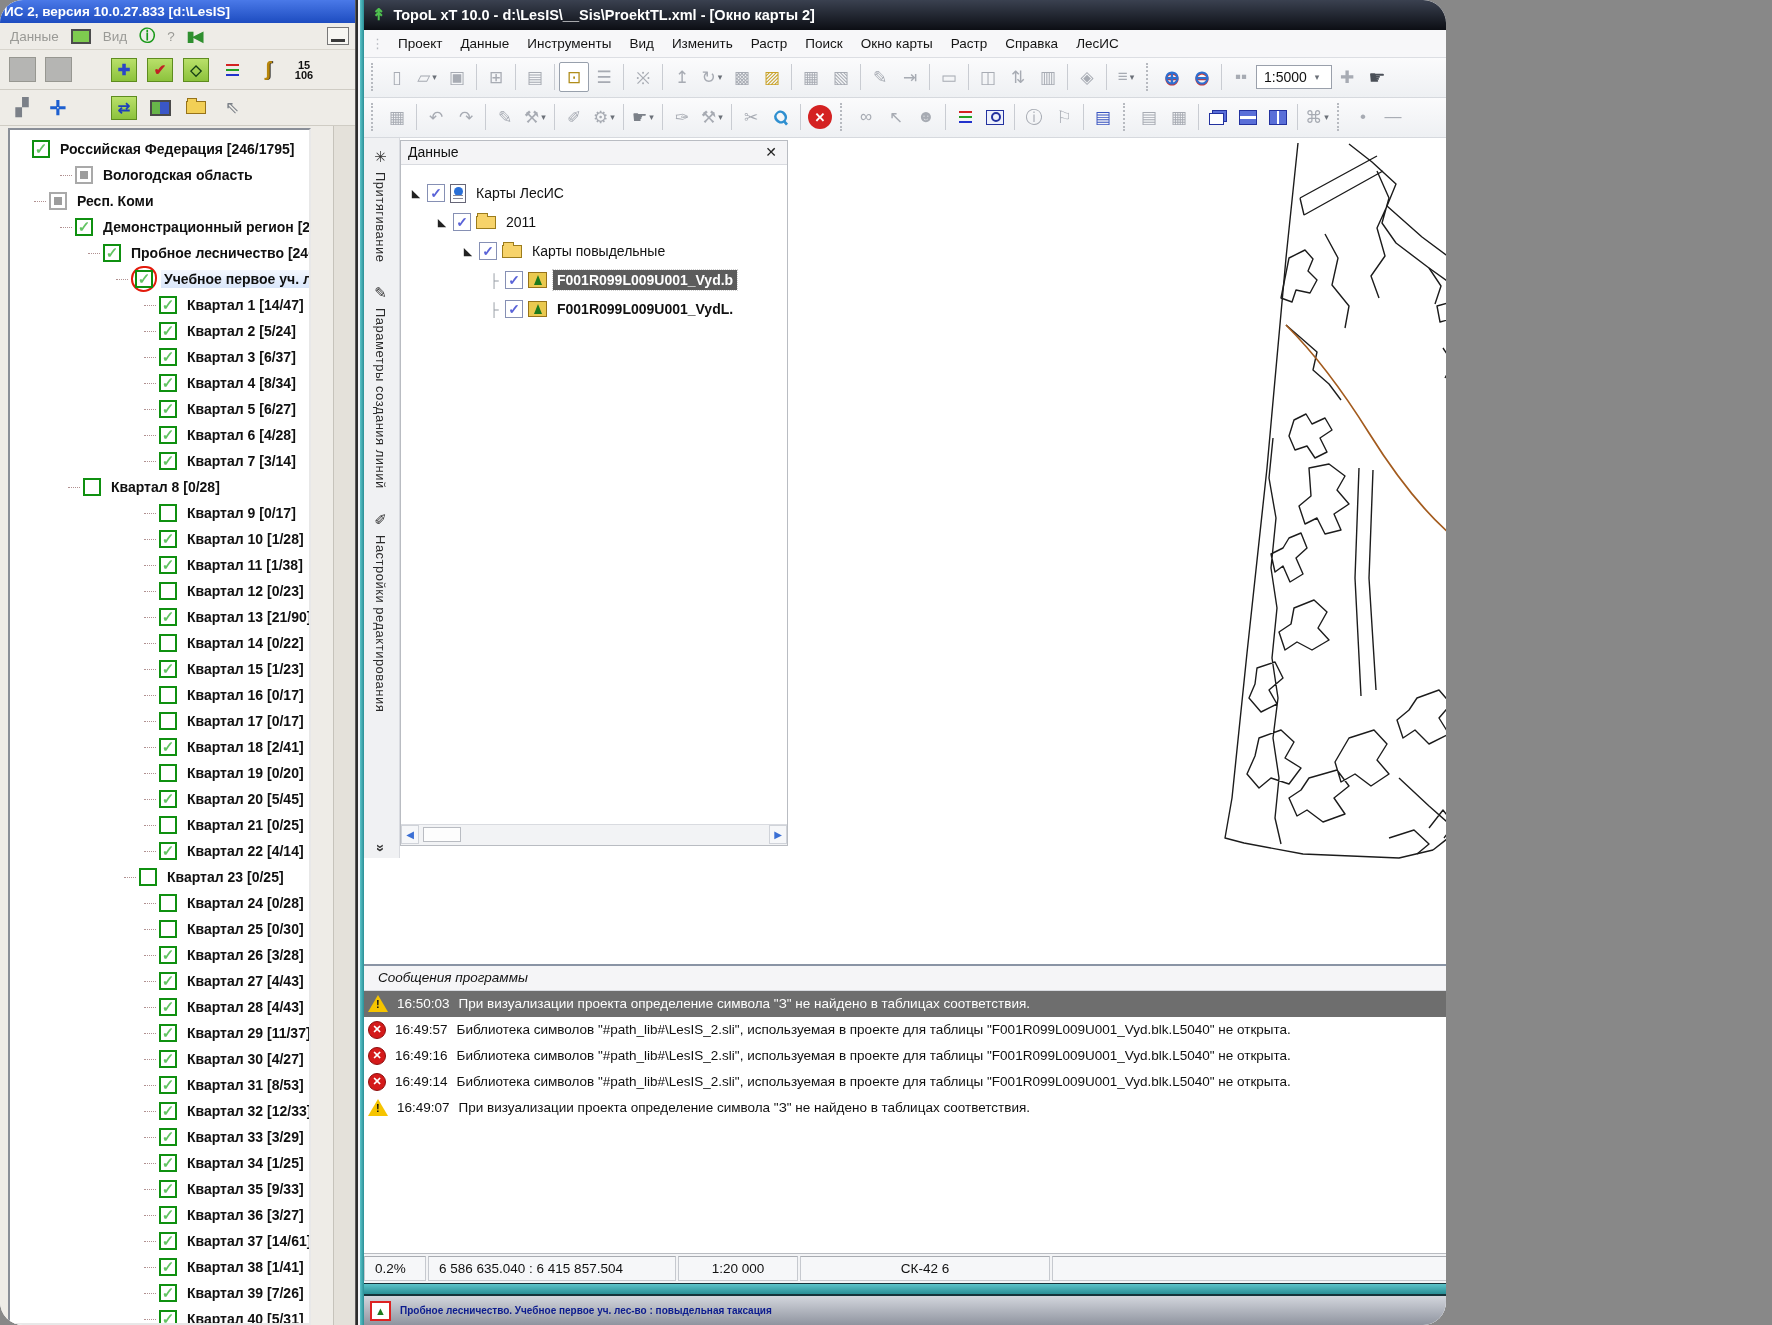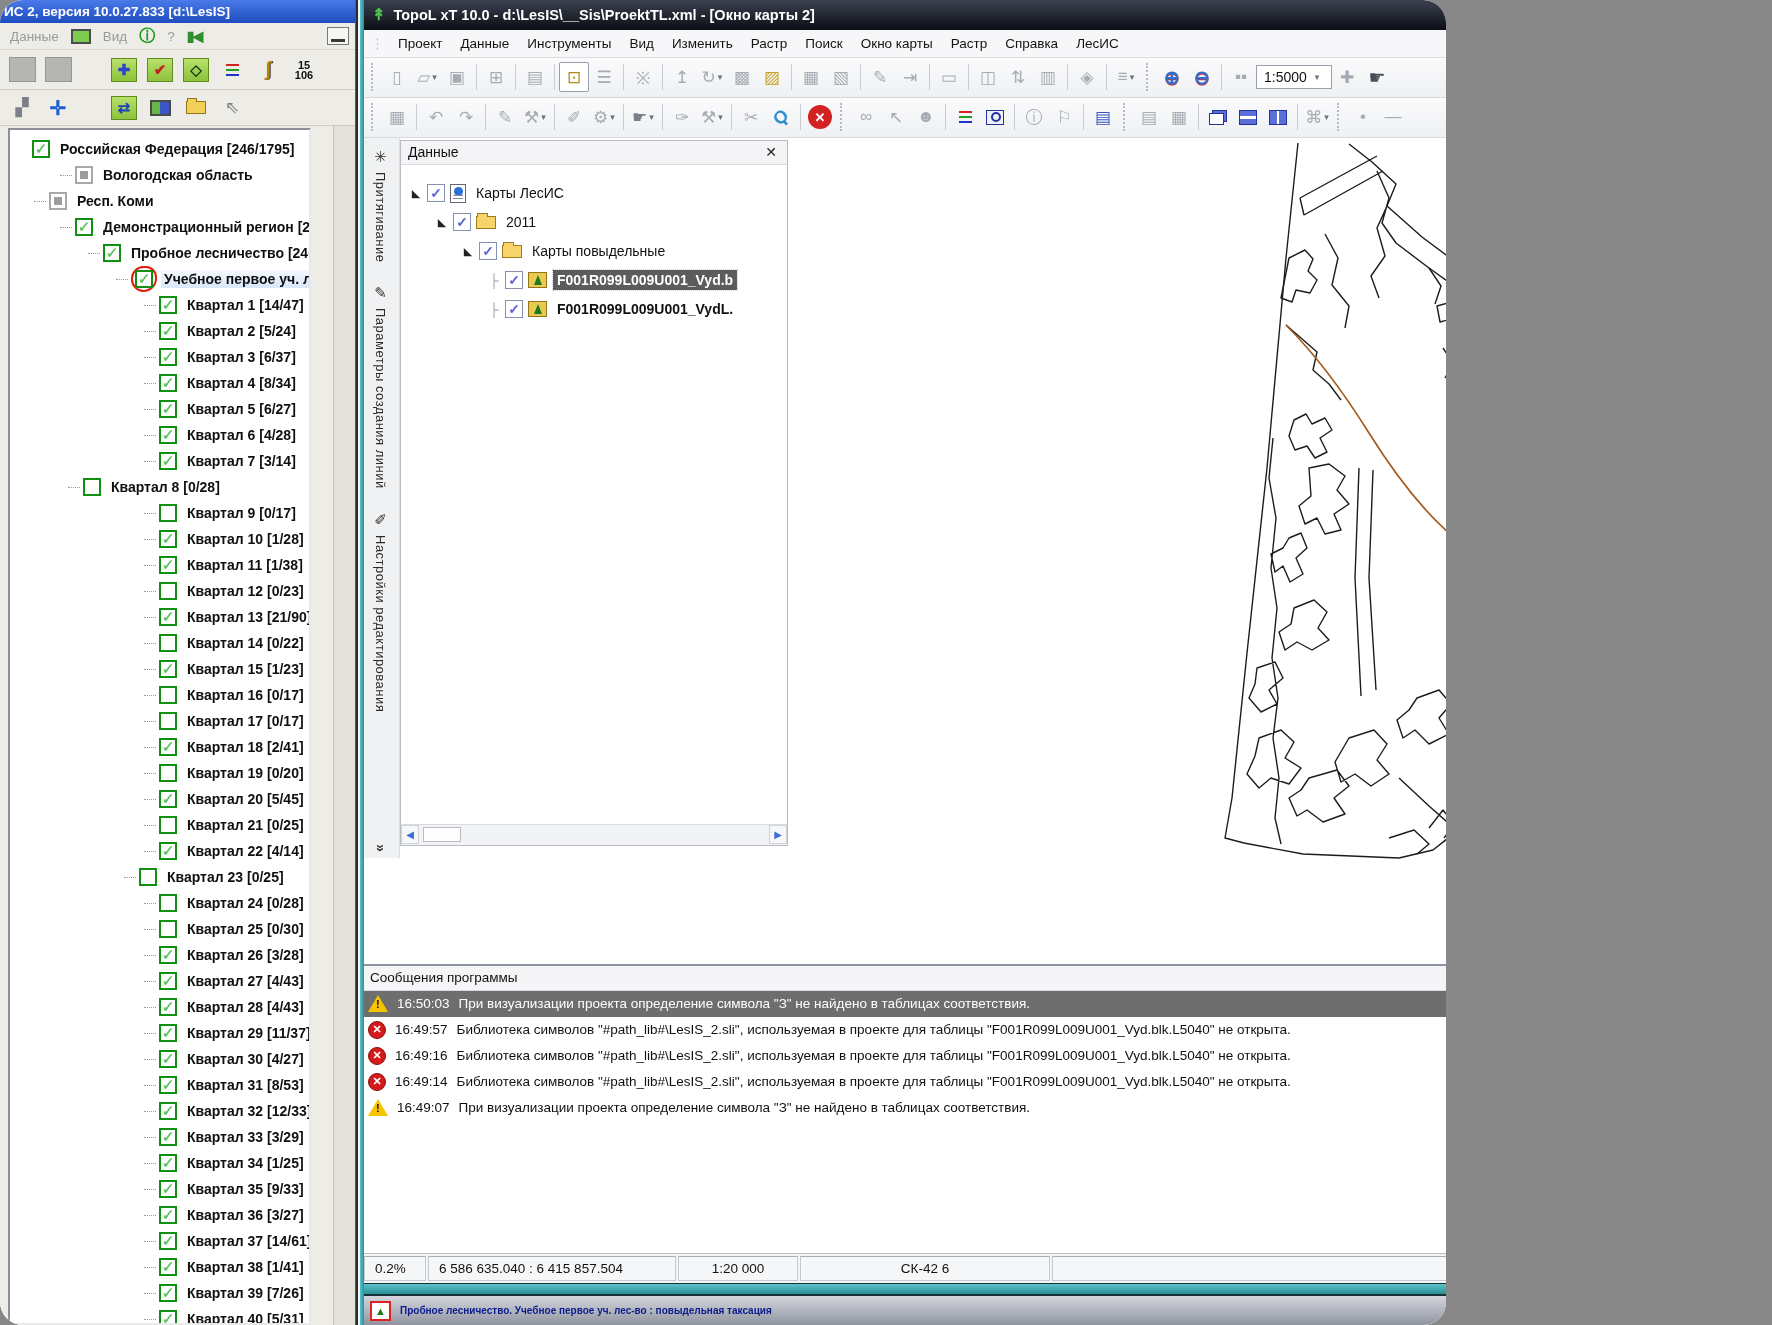--- a/index.html
+++ b/index.html
@@ -142,21 +142,21 @@
   .sarrow{width:18px;height:19px;display:flex;align-items:center;justify-content:center;color:#3b6fd4;font-size:10px;
     background:#f6f7f9;border:1px solid #d0d3d9;}
   .sarrow.right{margin-left:auto;}
   .sthumb{width:38px;height:15px;background:#fdfdfd;border:1px solid #b9bcc2;margin-left:4px;}
 
   .mapwrap{position:absolute;left:427px;top:0;width:989px;height:827px;background:#fff;}
 
   
   .msgs{height:290px;background:#fff;border-top:2px solid #8a94a5;display:flex;flex-direction:column;}
   .msg-head{height:25px;background:#f5f5f7;border-bottom:1px solid #d9dbe0;display:flex;align-items:center;
-    padding-left:8px;font-size:13.5px;color:#111;}
+    padding-left:16px;font-size:13.5px;color:#111;font-style:italic;}
   .mrow{height:26px;display:flex;align-items:center;font-size:13.5px;color:#101010;padding-left:6px;gap:9px;white-space:nowrap;overflow:hidden;}
   .mrow.msel{background:#6e6e6e;color:#fff;}
   .mi-warn{width:0;height:0;border-left:10px solid transparent;border-right:10px solid transparent;
     border-bottom:17px solid #f6c400;position:relative;flex:none;}
   .mi-warn::after{content:'!';position:absolute;left:-2px;top:3px;font-size:11px;font-weight:bold;color:#111;}
   .mi-err{width:18px;height:18px;border-radius:50%;background:#d41a1a;color:#fff;display:flex;flex:none;
     align-items:center;justify-content:center;font-size:11px;font-weight:bold;border:1px solid #8e0f0f;}
 
   
   .sbar{height:30px;background:#f3f4f6;border-top:1px solid #b9bcc2;display:flex;align-items:stretch;padding:2px;gap:2px;}

